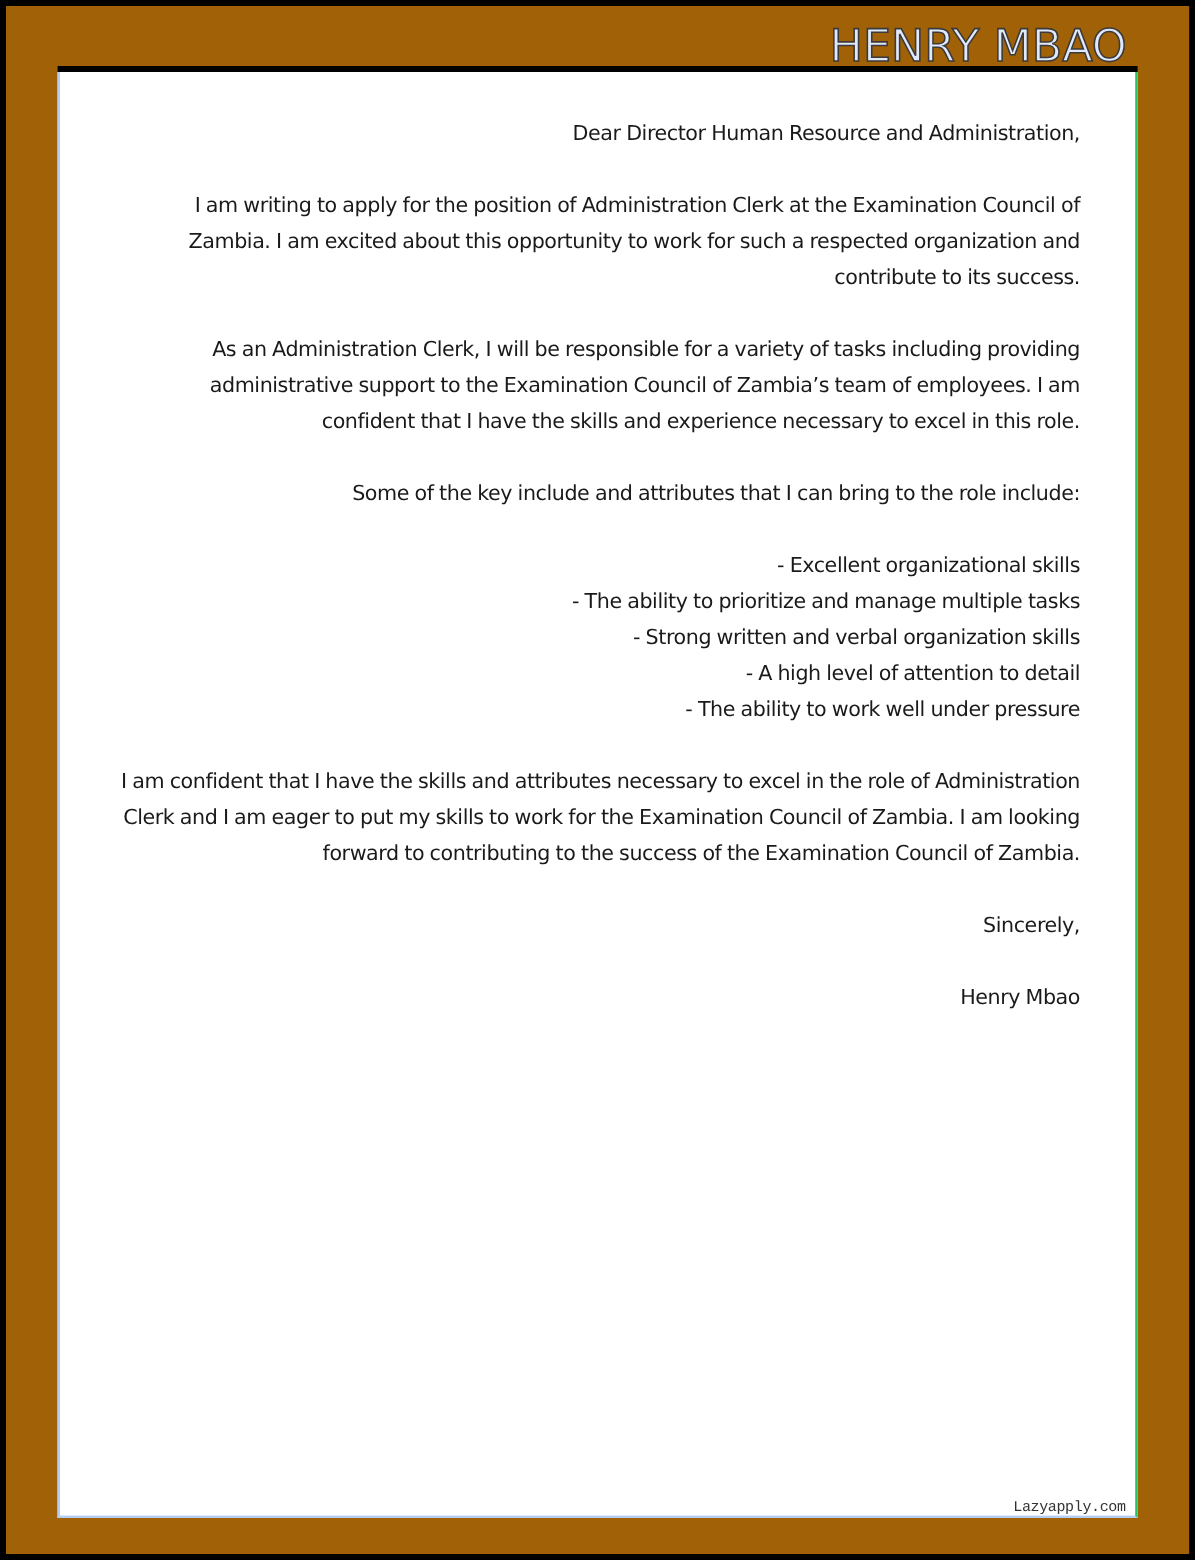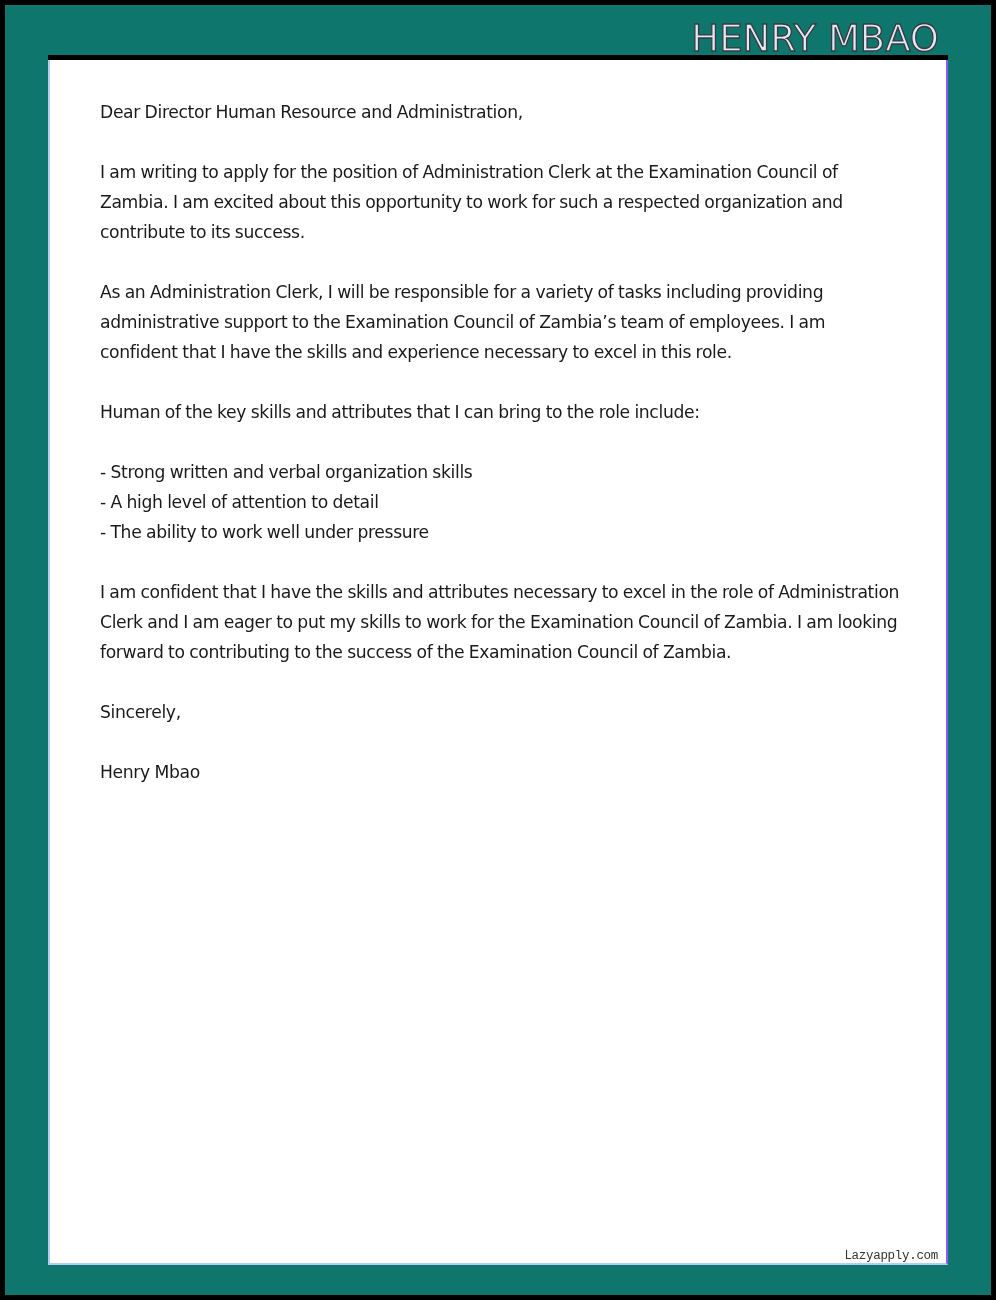--- a/index.html
+++ b/index.html
@@ -12,21 +12,22 @@
     body {
       background: #000;
       font-family: "DejaVu Sans", sans-serif;
     }
     .frame {
       position: absolute;
       left: 5px;
       top: 5px;
       width: 986px;
       height: 1290px;
-      background: #0f766e;
+      background: #a16207;
+      text-align: right;
     }
     .header-name {
       position: absolute;
       right: 52px;
       top: 12px;
       font-family: "DejaVu Sans", sans-serif;
       font-size: 37px;
       letter-spacing: 0px;
       color: #e0e8fa;
       -webkit-text-stroke: 1.3px #3a3a3a;
@@ -43,21 +44,21 @@
       background: #000;
     }
     .card {
       position: absolute;
       left: 43px;
       top: 55px;
       width: 896px;
       height: 1203px;
       background: #fff;
       border-left: 2px solid #b4cdf5;
-      border-right: 2px solid #8b5cf6;
+      border-right: 2px solid #22c55e;
       border-bottom: 2px solid #b4cdf5;
     }
     .letter {
       position: absolute;
       left: 50px;
       top: 37px;
       width: 800px;
       font-family: "DejaVu Sans", sans-serif;
       font-size: 17.2px;
       line-height: 30px;
@@ -100,22 +101,24 @@
 
 <div class="frame">
   <div class="header-name">HENRY MBAO</div>
   <div class="top-rule"></div>
 
   <div class="card">
     <div class="letter">
       <p>Dear Director Human Resource and Administration,</p>
       <p>I am writing to apply for the position of Administration Clerk at the Examination Council of Zambia. I am excited about this opportunity to work for such a respected organization and contribute to its success.</p>
       <p>As an Administration Clerk, I will be responsible for a variety of tasks including providing administrative support to the Examination Council of Zambia’s team of employees. I am confident that I have the skills and experience necessary to excel in this role.</p>
-      <p>Human of the key skills and attributes that I can bring to the role include:</p>
+      <p>Some of the key include and attributes that I can bring to the role include:</p>
       <ul>
+        <li>- Excellent organizational skills</li>
+        <li>- The ability to prioritize and manage multiple tasks</li>
         <li>- Strong written and verbal organization skills</li>
         <li>- A high level of attention to detail</li>
         <li>- The ability to work well under pressure</li>
       </ul>
       <p>I am confident that I have the skills and attributes necessary to excel in the role of Administration Clerk and I am eager to put my skills to work for the Examination Council of Zambia. I am looking forward to contributing to the success of the Examination Council of Zambia.</p>
       <p class="closing">Sincerely,</p>
       <p class="signature">Henry Mbao</p>
     </div>
     <div class="watermark">Lazyapply.com</div>
   </div>

